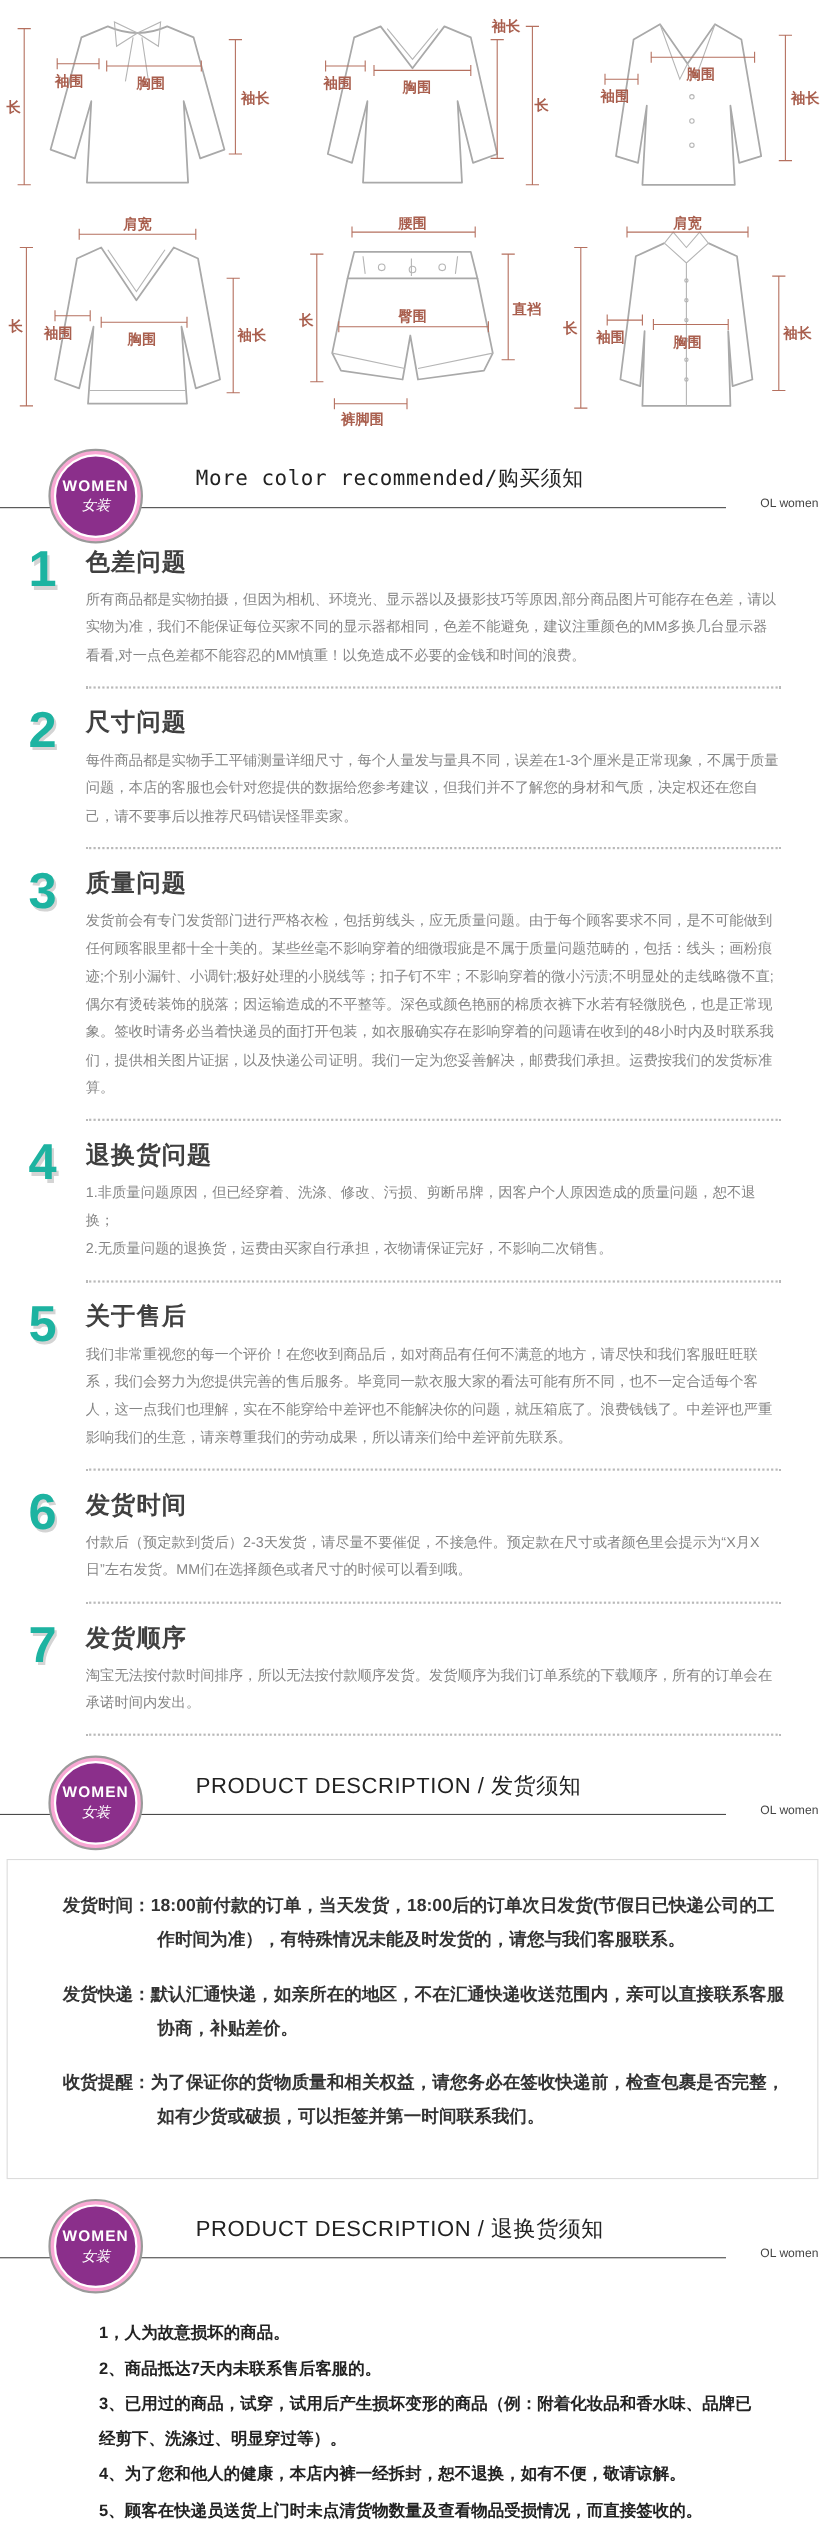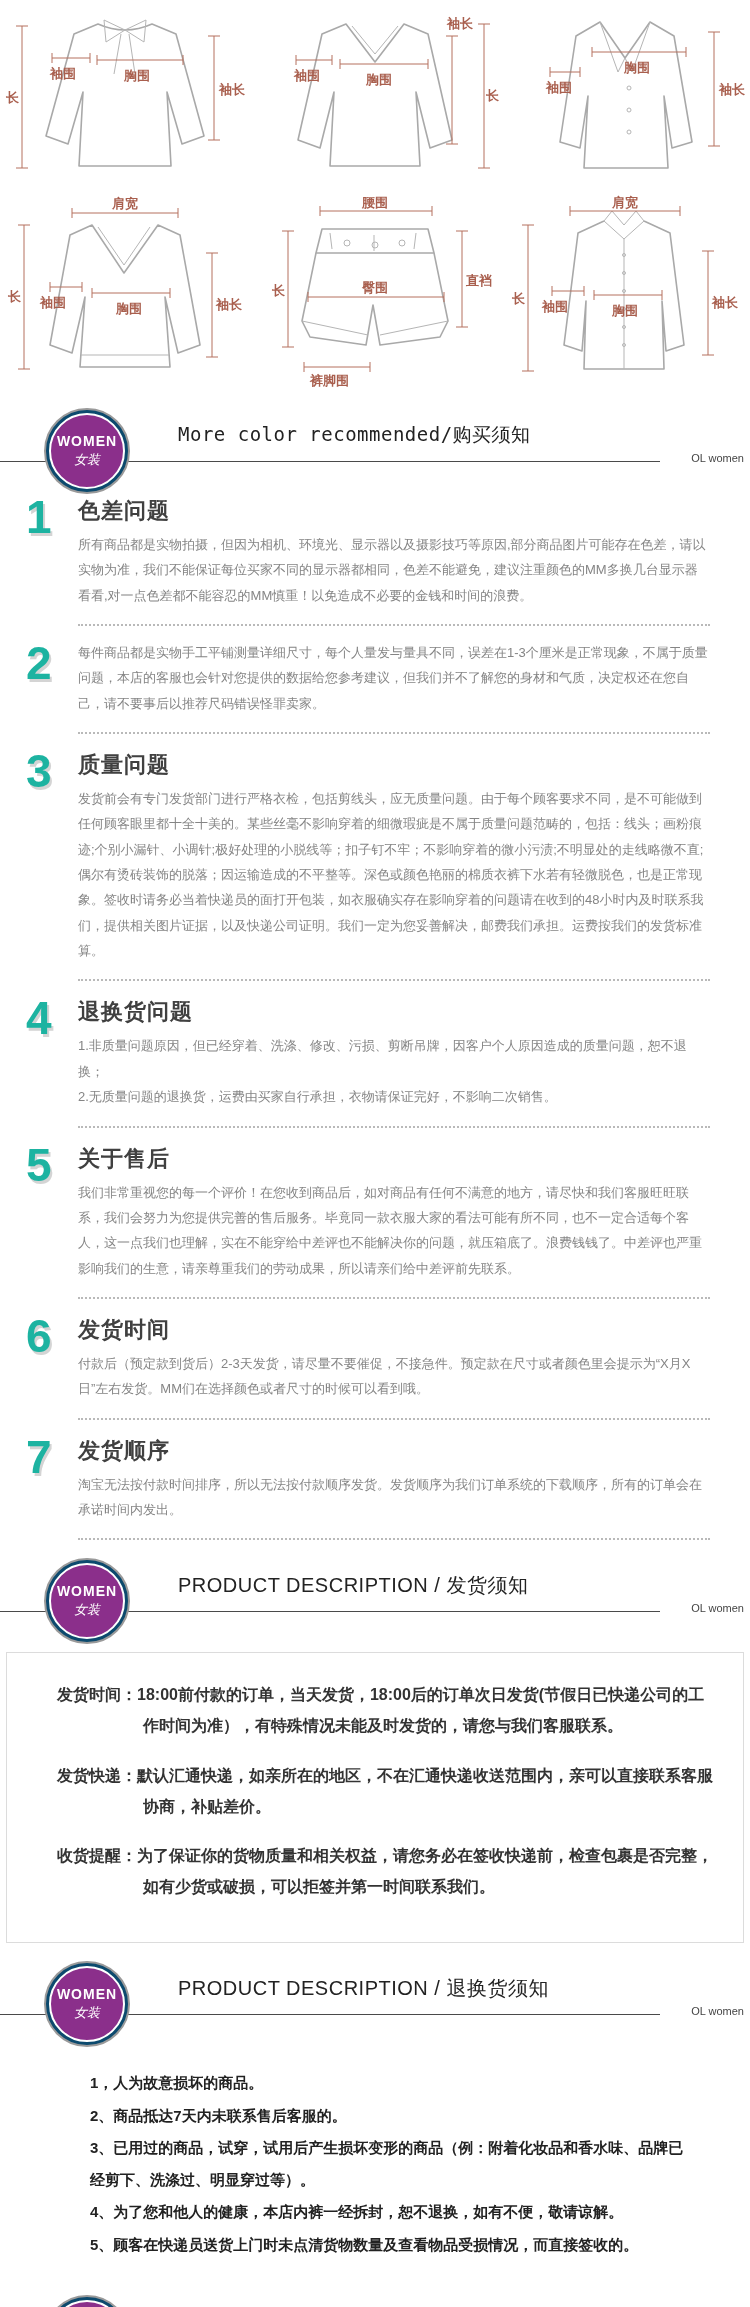--- a/index.html
+++ b/index.html
@@ -13,21 +13,21 @@
   .garment2{stroke:#b5b5b5;fill:none;stroke-width:1;}
   .dim{stroke:#b5705f;fill:none;stroke-width:1;}
   .dimlab{fill:#a95f4e;font-size:13px;font-weight:bold;font-family:"DejaVu Sans",sans-serif;}
 
   
   .sec-header{position:relative;height:84px;margin-top:14px;}
   .sec-header .hline{position:absolute;top:57px;left:0;width:660px;border-top:1px solid #4a4a4a;}
   .sec-header .title{position:absolute;left:178px;top:18px;font-size:20px;font-weight:normal;color:#222;letter-spacing:0.5px;}
   .sec-header .title.mono{font-family:"DejaVu Sans Mono","Liberation Mono",monospace;font-size:19px;}
   .sec-header .right-lab{position:absolute;right:6px;top:48px;font-size:11px;color:#444;}
-  .badge{position:absolute;left:44px;top:4px;width:86px;height:86px;border:2px solid #9a9a9a;border-radius:50%;background:#0c4a6e;padding:3px;box-sizing:border-box;}
+  .badge{position:absolute;left:44px;top:4px;width:86px;height:86px;border:2px solid #9a9a9a;border-radius:50%;background:#f9a8d4;padding:3px;box-sizing:border-box;}
   .badge .inner{width:100%;height:100%;border-radius:50%;background:#8b2f8b;border:2px solid #fff;box-sizing:border-box;display:flex;flex-direction:column;align-items:center;justify-content:center;color:#fff;}
   .badge .l1{font-size:14px;font-weight:bold;letter-spacing:1px;}
   .badge .l2{font-size:13px;font-style:italic;margin-top:2px;}
 
   
   .notice{display:flex;margin:6px 0 0 26px;}
   .notice .numcol{width:52px;position:relative;flex:none;}
   .notice .num{font-size:46px;font-weight:bold;color:#1db3a1;line-height:1;text-shadow:2px 3px 0 #d4d4d4;}
   .notice .content{flex:1;margin-right:40px;}
   .notice h3{margin:2px 0 6px 0;font-size:22px;color:#404040;letter-spacing:1px;}
@@ -162,20 +162,21 @@
     <div class="content">
       <h3>色差问题</h3>
       <div class="body">所有商品都是实物拍摄，但因为相机、环境光、显示器以及摄影技巧等原因,部分商品图片可能存在色差，请以实物为准，我们不能保证每位买家不同的显示器都相同，色差不能避免，建议注重颜色的MM多换几台显示器看看,对一点色差都不能容忍的MM慎重！以免造成不必要的金钱和时间的浪费。</div>
     </div>
   </div>
   <div class="dotline"></div>
 
   <div class="notice">
     <div class="numcol"><span class="num">2</span></div>
     <div class="content">
+      <h3>尺寸问题</h3>
       <div class="body">每件商品都是实物手工平铺测量详细尺寸，每个人量发与量具不同，误差在1-3个厘米是正常现象，不属于质量问题，本店的客服也会针对您提供的数据给您参考建议，但我们并不了解您的身材和气质，决定权还在您自己，请不要事后以推荐尺码错误怪罪卖家。</div>
     </div>
   </div>
   <div class="dotline"></div>
 
   <div class="notice">
     <div class="numcol"><span class="num">3</span></div>
     <div class="content">
       <h3>质量问题</h3>
       <div class="body">发货前会有专门发货部门进行严格衣检，包括剪线头，应无质量问题。由于每个顾客要求不同，是不可能做到任何顾客眼里都十全十美的。某些丝毫不影响穿着的细微瑕疵是不属于质量问题范畴的，包括：线头；画粉痕迹;个别小漏针、小调针;极好处理的小脱线等；扣子钉不牢；不影响穿着的微小污渍;不明显处的走线略微不直;偶尔有烫砖装饰的脱落；因运输造成的不平整等。深色或颜色艳丽的棉质衣裤下水若有轻微脱色，也是正常现象。签收时请务必当着快递员的面打开包装，如衣服确实存在影响穿着的问题请在收到的48小时内及时联系我们，提供相关图片证据，以及快递公司证明。我们一定为您妥善解决，邮费我们承担。运费按我们的发货标准算。</div>

